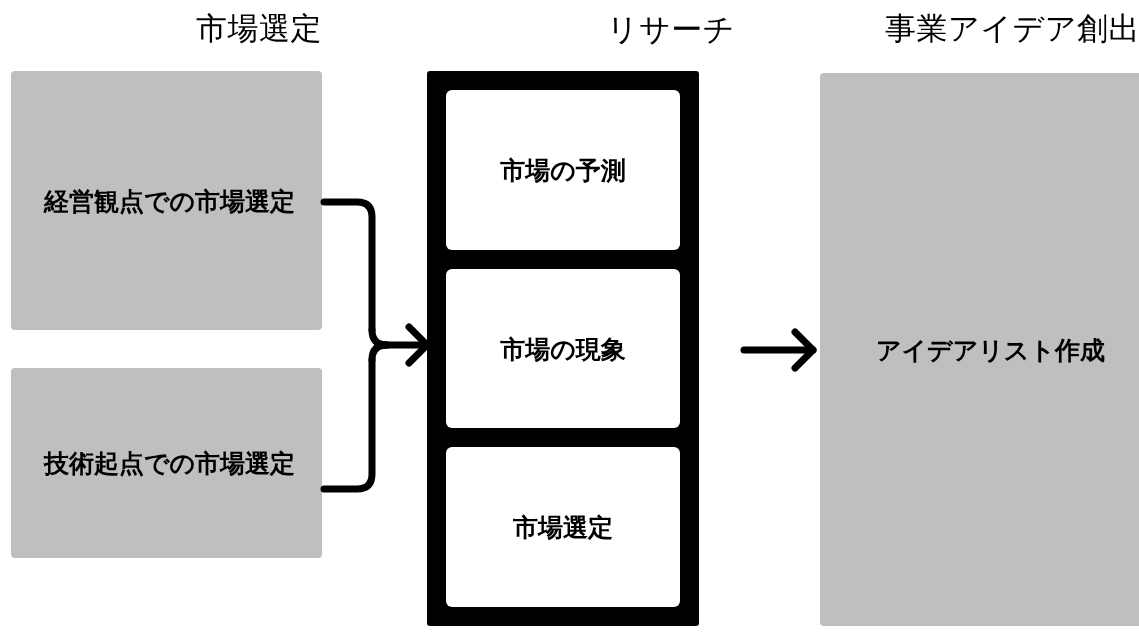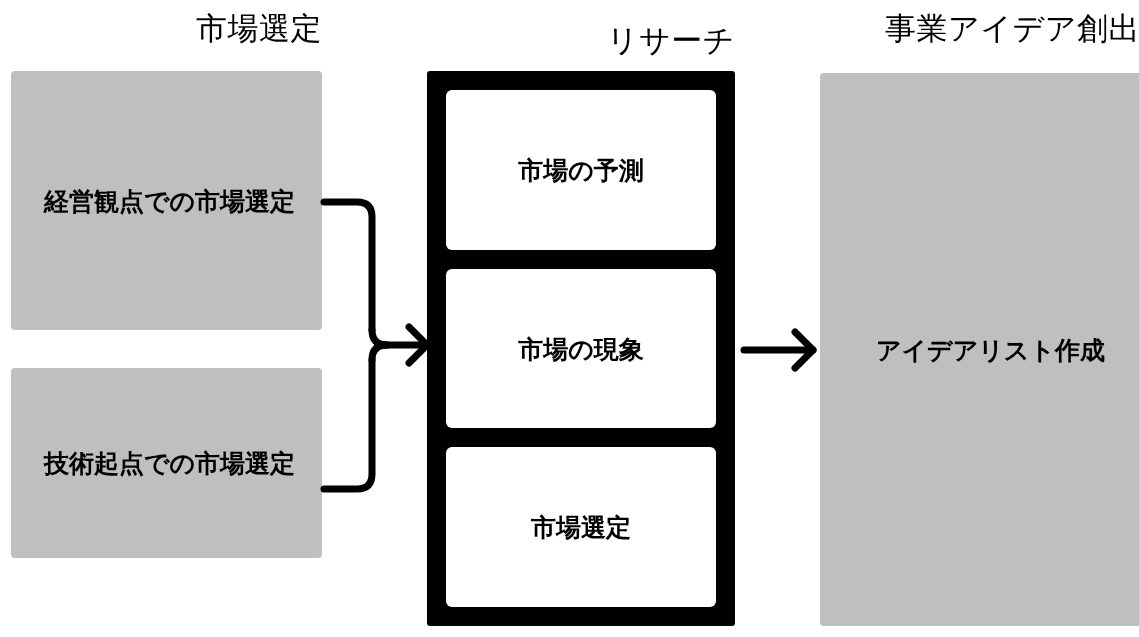--- a/index.html
+++ b/index.html
@@ -27,21 +27,21 @@
     position: absolute;
     text-align: right;
     font-weight: normal;
     font-size: 31px;
     line-height: 42px;
     color: #000000;
     letter-spacing: 0.5px;
     white-space: nowrap;
   }
   #header-market  { left: 11px;  top: 8px;  width: 311px; }
-  #header-research{ left: 427px; top: 20px;  width: 308px; }
+  #header-research{ left: 427px; top: 9px;  width: 308px; }
   #header-idea    { left: 811px; top: 8px;  width: 329px; }
 
   
   .gray-card {
     position: absolute;
     background: #bfbfbf;
     border-radius: 4px;
     display: flex;
     align-items: center;
     justify-content: center;
@@ -63,21 +63,21 @@
   #card-management .card-label,
   #card-technology .card-label {
     transform: translateX(3px);
   }
 
   
   #research-container {
     position: absolute;
     left: 427px;
     top: 71px;
-    width: 308px;
+    width: 272px;
     height: 555px;
     background: #000000;
     border-radius: 3px;
     box-sizing: border-box;
     padding: 19px;
     display: flex;
     flex-direction: column;
     gap: 19px;
   }
   .research-item {

